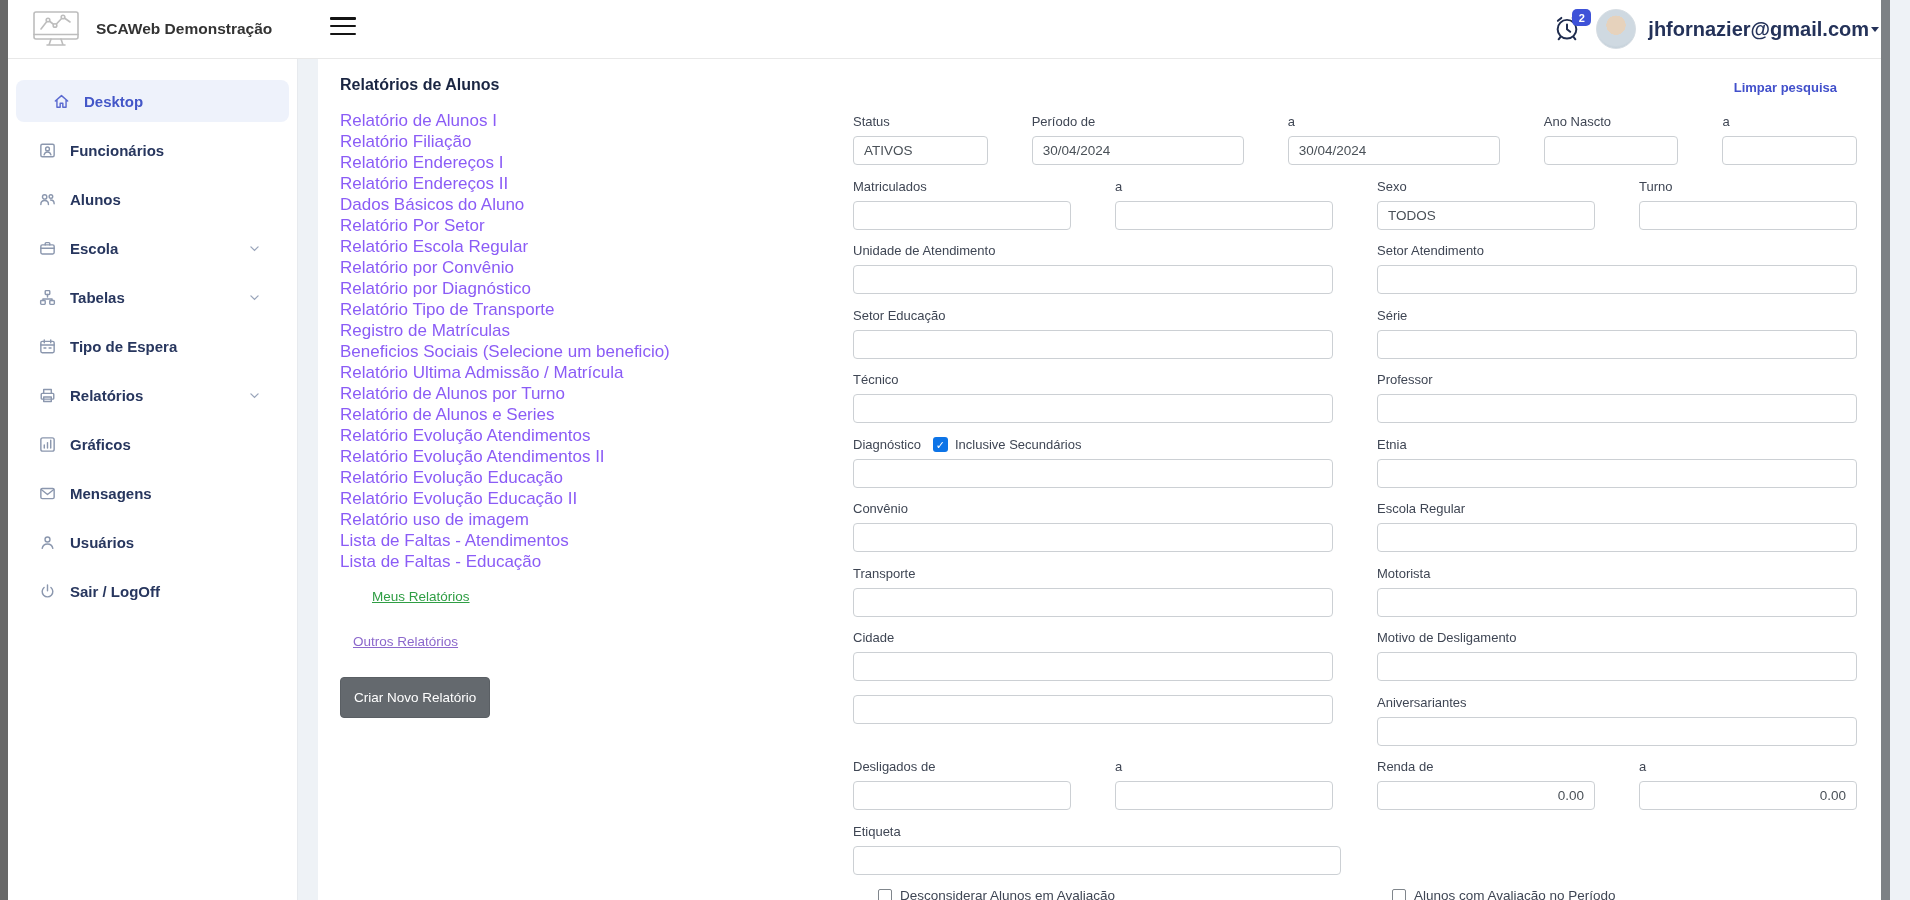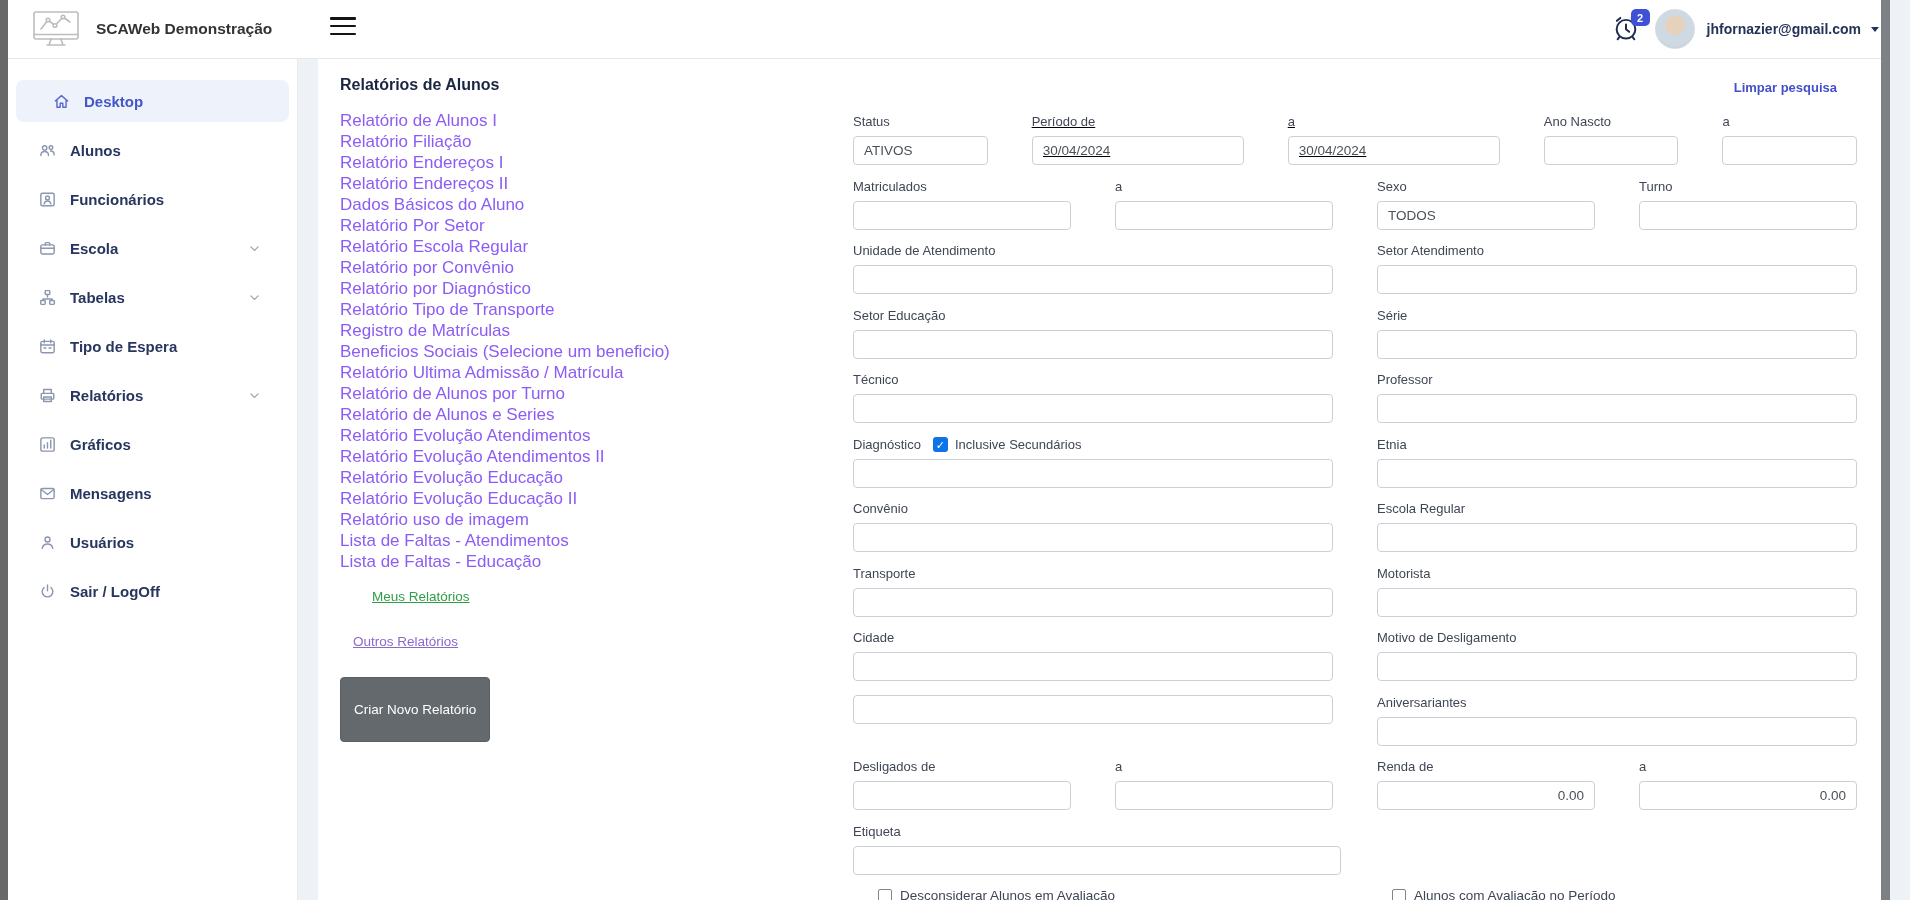--- a/index.html
+++ b/index.html
@@ -12,46 +12,46 @@
   
   .header{position:absolute;left:8px;top:0;width:1893px;height:58px;background:#fff;border-bottom:1px solid #e8e8e8;z-index:10;}
   .logo{position:absolute;left:22px;top:10px;}
   .app-title{position:absolute;left:88px;top:0;height:58px;display:flex;align-items:center;font-size:15.5px;font-weight:600;color:#333;}
   .hamburger{position:absolute;left:322px;top:17px;width:26px;cursor:pointer;}
   .hamburger div{height:2.6px;background:#141414;margin-bottom:5.2px;border-radius:1px;}
   .hdr-right{position:absolute;right:22px;top:0;height:58px;display:flex;align-items:center;gap:12px;}
   .clock-wrap{position:relative;width:32px;height:34px;}
   .badge{position:absolute;top:-3px;right:-7px;min-width:13px;height:17px;padding:0 3px;background:#3e52d8;border-radius:5px;color:#fff;font-size:11px;font-weight:bold;display:flex;align-items:center;justify-content:center;}
   .avatar{width:38px;height:38px;border-radius:50%;background:radial-gradient(circle at 50% 40%, #e6d2bc 0 32%, #cfd9e1 33% 68%, #a9bac7 100%);border:1px solid #d6dde3;}
-  .user-email{font-size:14px;font-weight:600;color:#243259;display:flex;align-items:center;gap:10px;cursor:pointer;}
+  .user-email{font-size:20px;font-weight:600;color:#243259;display:flex;align-items:center;gap:2px;cursor:pointer;}
   .caret{width:0;height:0;border-left:4.5px solid transparent;border-right:4.5px solid transparent;border-top:5px solid #243259;display:inline-block;}
 
   
   .sidebar{position:absolute;left:8px;top:58px;width:290px;height:842px;background:#fff;border-right:1px solid #e7eaee;padding-top:22px;box-sizing:border-box;z-index:5;}
   .side-item{display:flex;align-items:center;height:42px;margin:0 8px 7px 8px;padding-left:22px;border-radius:8px;font-size:15px;font-weight:600;color:#27365e;cursor:pointer;}
   .side-item .s-icon{width:19px;height:19px;margin-right:13px;color:#8b97ae;flex:0 0 auto;}
   .side-item.active{background:#eef2fb;color:#4457c8;padding-left:36px;}
   .side-item.active .s-icon{color:#5b6ad0;}
   .side-item .chev{margin-left:auto;margin-right:28px;color:#9aa5ba;}
 
   
   .content-card{position:absolute;left:318px;top:58px;width:1572px;height:842px;background:#fff;}
   .page-title{position:absolute;left:340px;top:76px;font-size:16px;font-weight:600;color:#1a2542;}
   .clear-search{position:absolute;top:80px;right:53px;font-size:13px;font-weight:bold;color:#4250cb;text-decoration:none;cursor:pointer;}
   .rlinks{position:absolute;left:340px;top:110px;width:430px;}
   .rlinks a{display:block;height:21px;line-height:21px;font-size:17px;color:#8b5cf6;text-decoration:none;cursor:pointer;white-space:nowrap;}
   .my-reports{position:absolute;left:372px;top:589px;font-size:13.5px;color:#2f9e44;text-decoration:underline;cursor:pointer;}
   .other-reports{position:absolute;left:353px;top:634px;font-size:13.5px;color:#8c68cc;text-decoration:underline;cursor:pointer;}
-  .create-btn{position:absolute;left:340px;top:677px;background:#64696e;color:#fff;border:1px solid #5a5f64;border-radius:4px;font-size:13.5px;font-family:inherit;padding:24px 13px;cursor:pointer;}
+  .create-btn{position:absolute;left:340px;top:677px;background:#64696e;color:#fff;border:1px solid #5a5f64;border-radius:4px;font-size:13.5px;font-family:inherit;padding:12px 13px;cursor:pointer;}
 
   
   .form{position:absolute;left:853px;top:114px;width:1004px;}
   .frow{display:flex;gap:44px;margin-bottom:13.5px;}
   .ffield{display:flex;flex-direction:column;}
-  .w-s{width:146px;} .w-m{width:231px;} .w-m2{width:230px;text-decoration:underline;} .w-l{width:488px;}
+  .w-s{width:146px;} .w-m{width:231px;} .w-m2{width:230px;} .w-l{width:488px;}
   .flabel{font-size:13px;line-height:16px;color:#3f4654;margin-bottom:6px;display:flex;align-items:center;gap:12px;white-space:nowrap;}
   .finput{height:29px;box-sizing:border-box;border:1px solid #ccd0d4;border-radius:4px;padding:0 10px;font-size:13.5px;font-family:inherit;color:#4a5158;background:#fff;width:100%;outline:none;}
   .finput.right{text-align:right;}
   .cbgroup{display:inline-flex;align-items:center;gap:7px;}
   .cb-checked{width:15px;height:15px;border-radius:3px;background:#0d74e7;color:#fff;font-size:11px;font-weight:bold;display:inline-flex;align-items:center;justify-content:center;flex:0 0 auto;}
   .cb-empty{width:14px;height:14px;border:1.5px solid #80868c;border-radius:2px;background:#fff;box-sizing:border-box;flex:0 0 auto;}
   .fcheckrow{position:relative;height:40px;}
   .fcheck{position:absolute;top:0;display:flex;align-items:flex-start;gap:8px;font-size:13.5px;color:#3f4654;}
   .fcheck .cb-empty{margin-top:1px;}
   .fcheck1{left:25px;} .fcheck2{left:539px;}
@@ -101,34 +101,34 @@
 
   <nav class="sidebar" id="sidebar">
       <div class="side-item active">
         <svg class="s-icon" viewBox="0 0 20 20" fill="none" stroke="currentColor" stroke-width="1.5" stroke-linecap="round" stroke-linejoin="round">
           <path d="M3.5 9.5 L10 3.8 L16.5 9.5 M5.2 8.4 V16 H8.6 V11.8 H11.4 V16 H14.8 V8.4"></path>
         </svg>
         <span>Desktop</span>
       </div>
       <div class="side-item">
         <svg class="s-icon" viewBox="0 0 20 20" fill="none" stroke="currentColor" stroke-width="1.5" stroke-linecap="round" stroke-linejoin="round">
+          <rect x="3" y="3.4" width="14" height="13.2" rx="1.6"></rect>
+          <circle cx="10" cy="8.3" r="2"></circle>
+          <path d="M6.4 14.6 c0.6-2.1 2.1-3.1 3.6-3.1 s3 1 3.6 3.1"></path>
+        </svg>
+        <span>Funcionários</span>
+      </div>
+      <div class="side-item">
+        <svg class="s-icon" viewBox="0 0 20 20" fill="none" stroke="currentColor" stroke-width="1.5" stroke-linecap="round" stroke-linejoin="round">
           <circle cx="7" cy="7.3" r="2.3"></circle>
           <path d="M3 15.2 c0-2.6 1.8-4.1 4-4.1 s4 1.5 4 4.1"></path>
           <circle cx="13.6" cy="6.9" r="1.9"></circle>
           <path d="M13.2 10.6 c2.2 0 3.8 1.5 3.8 3.8"></path>
         </svg>
         <span>Alunos</span>
-      </div>
-      <div class="side-item">
-        <svg class="s-icon" viewBox="0 0 20 20" fill="none" stroke="currentColor" stroke-width="1.5" stroke-linecap="round" stroke-linejoin="round">
-          <rect x="3" y="3.4" width="14" height="13.2" rx="1.6"></rect>
-          <circle cx="10" cy="8.3" r="2"></circle>
-          <path d="M6.4 14.6 c0.6-2.1 2.1-3.1 3.6-3.1 s3 1 3.6 3.1"></path>
-        </svg>
-        <span>Funcionários</span>
       </div>
       <div class="side-item">
         <svg class="s-icon" viewBox="0 0 20 20" fill="none" stroke="currentColor" stroke-width="1.5" stroke-linecap="round" stroke-linejoin="round">
           <rect x="3" y="6.2" width="14" height="9.6" rx="1.5"></rect>
           <path d="M7.6 6.2 V4.8 a1 1 0 0 1 1-1 h2.8 a1 1 0 0 1 1 1 V6.2 M3 9.8 h14"></path>
         </svg>
         <span>Escola</span>
         <svg class="chev" width="13" height="13" viewBox="0 0 20 20" fill="none" stroke="currentColor" stroke-width="2" stroke-linecap="round">
           <path d="M4.5 7.5 l5.5 5.5 5.5-5.5"></path>
         </svg>

